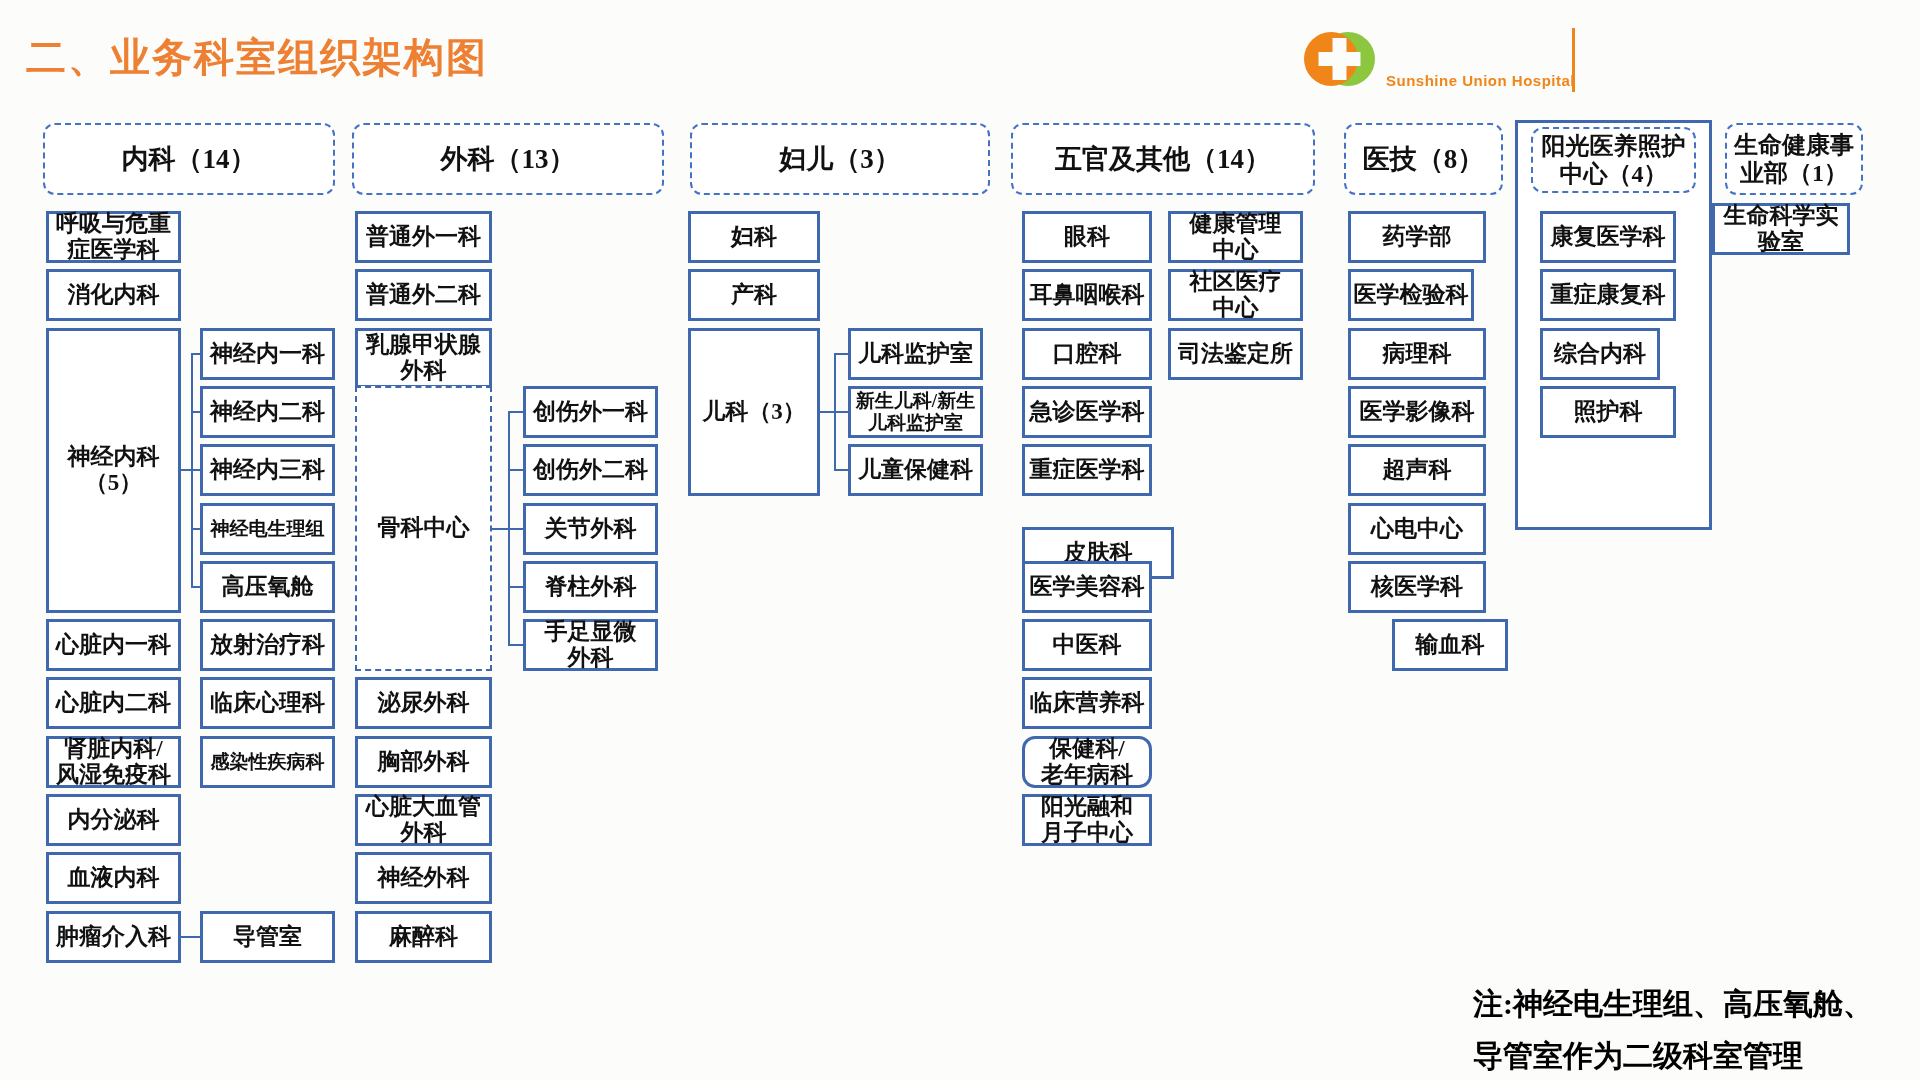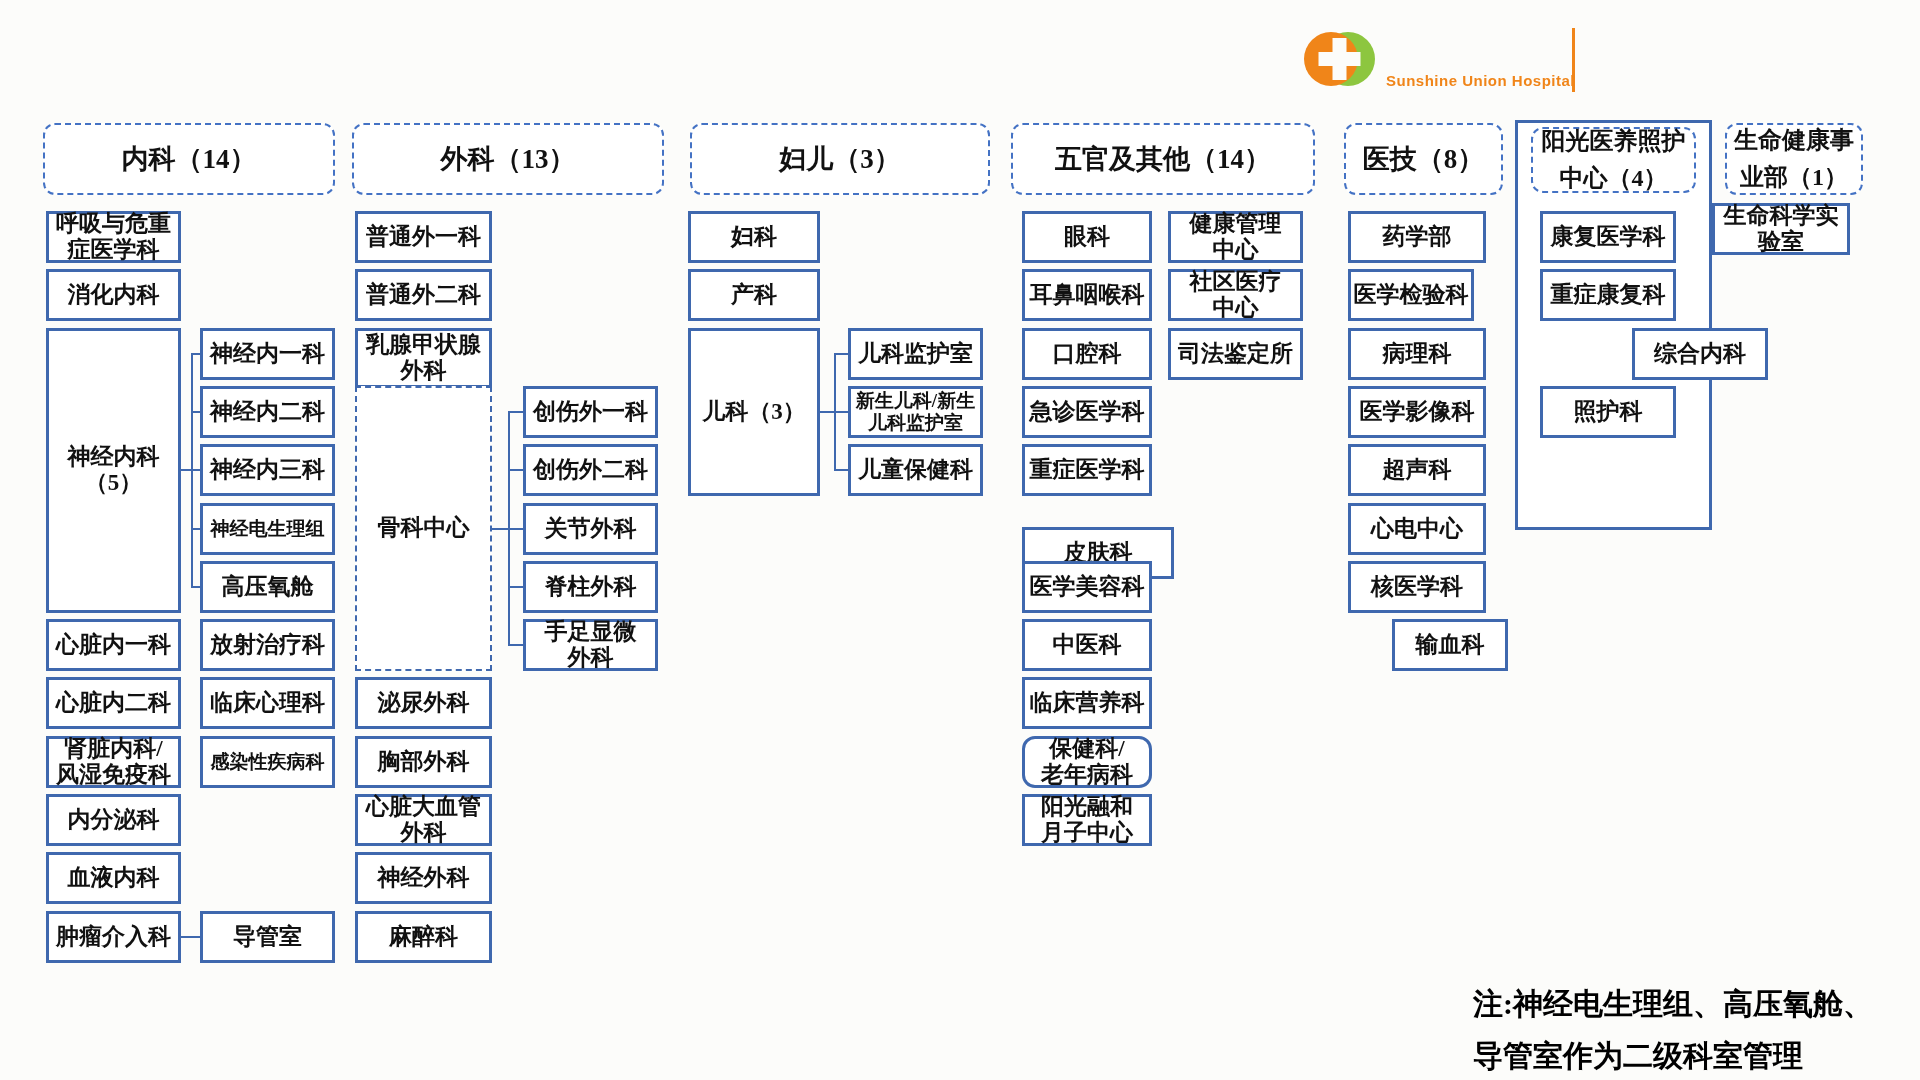--- a/index.html
+++ b/index.html
@@ -17,30 +17,31 @@
          font-weight:bold;font-size:28px;line-height:33px;color:#EE8033;white-space:pre-line;letter-spacing:1px;}
   
   .box{position:absolute;background:#fff;border:3px solid #3F68AE;box-sizing:border-box;
        display:flex;align-items:center;justify-content:center;text-align:center;
        font-weight:bold;font-size:23px;line-height:26px;color:#111;white-space:pre-line;z-index:3;}
   .box.small{font-size:19px;line-height:22px;}
   .box.dashedbox{border:2px dashed #3F68AE;}
   .header-box{position:absolute;background:#fff;border:2px dashed #4472C4;border-radius:12px;box-sizing:border-box;
        display:flex;align-items:center;justify-content:center;text-align:center;
        font-weight:bold;font-size:27px;color:#111;white-space:pre-line;line-height:30px;z-index:3;}
-  .header-box.two{font-size:24px;line-height:37px;}
+  .header-box.two{font-size:24px;line-height:28px;}
   .container-box{position:absolute;background:#fff;border:3px solid #3F68AE;box-sizing:border-box;z-index:1;}
   .cline{position:absolute;background:#3F68AE;z-index:2;}
   #note{position:absolute;left:1473px;top:978px;font-weight:bold;font-size:30px;line-height:52px;
         color:#000;white-space:pre-line;}
 </style>
 </head>
 <body>
 
 <div id="stage">
+  <div id="page-title">二、业务科室组织架构图</div>
 
   <svg width="72" height="72" viewBox="0 0 72 72" style="position:absolute;left:1304px;top:23px;z-index:3;">
     <circle cx="44" cy="36" r="27" fill="#8DC63F"></circle>
     <circle cx="27" cy="36" r="27" fill="#F08519"></circle>
     <rect x="28.5" y="15" width="14" height="42" fill="#FCFCFA"></rect>
     <rect x="14.5" y="29" width="42" height="14" fill="#FCFCFA"></rect>
   </svg>
   <div class="logo-en">Sunshine Union Hospital</div>
   <div class="logo-divider"></div>
 
@@ -139,21 +140,21 @@
       <div class="box" style="left: 1348px; top: 385.9px; width: 138px; height: 52px;">医学影像科</div>
       <div class="box" style="left: 1348px; top: 444.2px; width: 138px; height: 52px;">超声科</div>
       <div class="box" style="left: 1348px; top: 502.5px; width: 138px; height: 52px;">心电中心</div>
       <div class="box" style="left: 1348px; top: 560.8px; width: 138px; height: 52px;">核医学科</div>
       <div class="box" style="left: 1392px; top: 619.1px; width: 116px; height: 52px;">输血科</div>
       <div class="container-box" style="left: 1515px; top: 120px; width: 197px; height: 410px;"></div>
       <div class="header-box two" style="left: 1531px; top: 127px; width: 165px; height: 66px;">阳光医养照护
 中心（4）</div>
       <div class="box" style="left: 1540px; top: 211px; width: 136px; height: 52px;">康复医学科</div>
       <div class="box" style="left: 1540px; top: 269.3px; width: 136px; height: 52px;">重症康复科</div>
-      <div class="box" style="left: 1632px; top: 327.6px; width: 136px; height: 52px;">综合内科</div>
+      <div class="box" style="left: 1540px; top: 327.6px; width: 120px; height: 52px;">综合内科</div>
       <div class="box" style="left: 1540px; top: 385.9px; width: 136px; height: 52px;">照护科</div>
       <div class="header-box two" style="left: 1725px; top: 123px; width: 138px; height: 72px;">生命健康事
 业部（1）</div>
       <div class="box" style="left: 1712px; top: 203px; width: 138px; height: 52px;">生命科学实
 验室</div>
     </div>
 
   <div id="note">注:神经电生理组、高压氧舱、
 导管室作为二级科室管理</div>
 </div>

